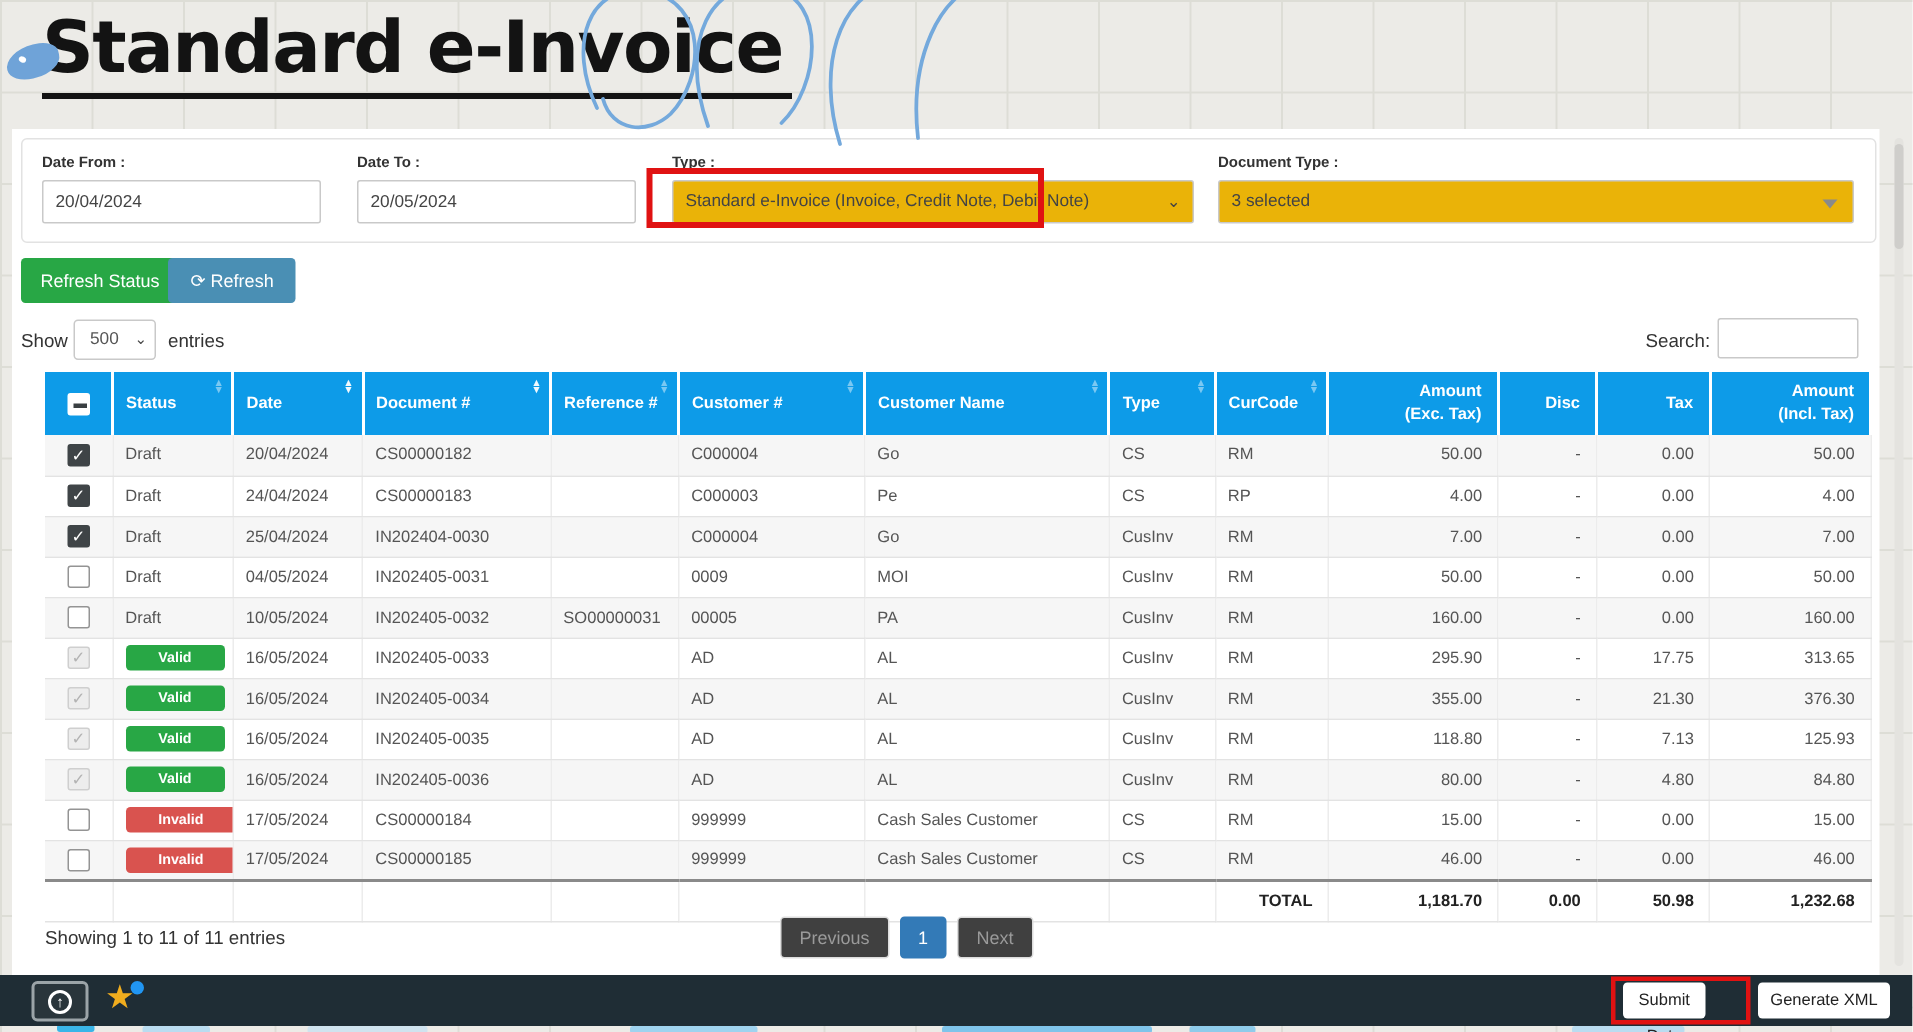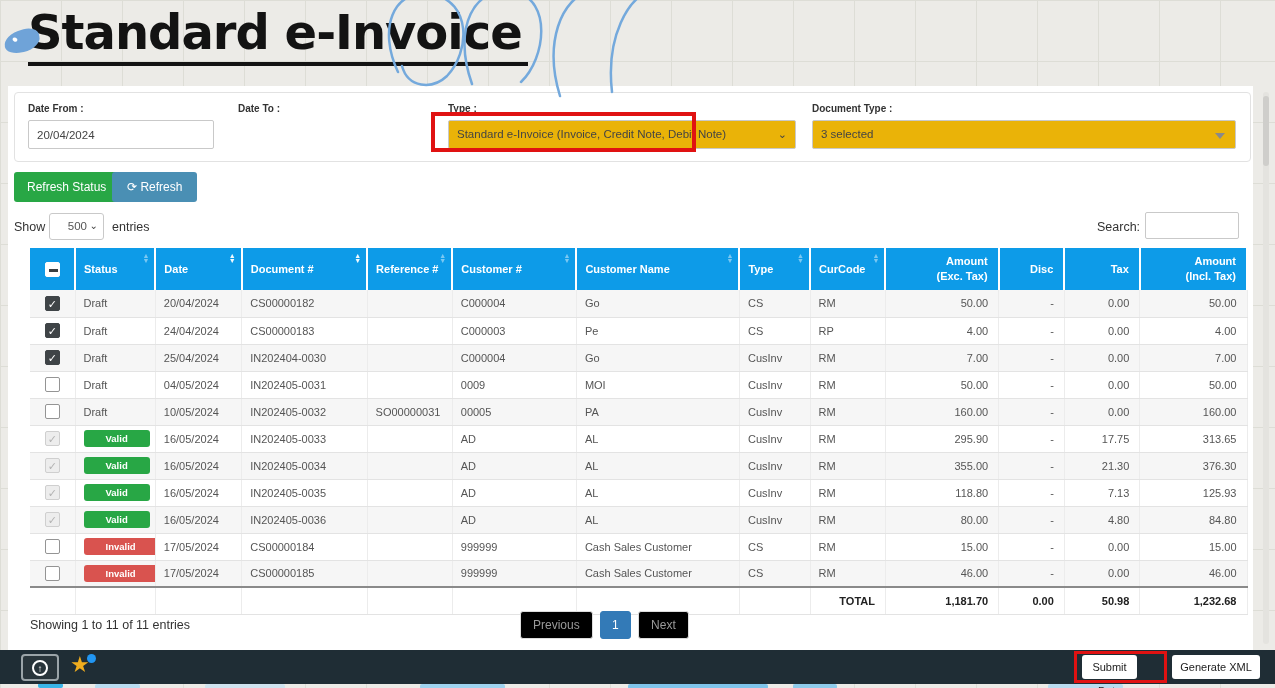--- a/index.html
+++ b/index.html
@@ -44,21 +44,21 @@
   .btn-green { position:absolute; left:14px; top:172px; z-index:2; background:#28a745; color:#fff;
     font-size:12px; padding:8px 13px; border-radius:3px; border:none; font-family:"Liberation Sans",sans-serif; }
   .btn-steel { position:absolute; left:112px; top:172px; z-index:2; background:#4a8fb4; color:#fff;
     font-size:12px; padding:8px 15px; border-radius:3px; border:none; font-family:"Liberation Sans",sans-serif; }
 
   
   .show-label, .entries-label { position:absolute; top:220px; font-size:12.5px; color:#333; z-index:2; }
   .show-label { left:14px; }
   .entries-label { left:112px; }
   .len-select { position:absolute; left:49px; top:213px; width:55px; height:27px; border:1px solid #c9c9c9;
-    border-radius:3px; font-size:11.5px; color:#555; padding:6px 16px 0 10px; z-index:2; background:#fff;text-align:right; }
+    border-radius:3px; font-size:11.5px; color:#555; padding:6px 16px 0 10px; z-index:2; background:#fff; }
   .len-select .chev { top:6px; right:5px; font-size:10px; }
   .search-label { position:absolute; left:1097px; top:220px; font-size:12.5px; color:#333; z-index:2; }
   .search-input { position:absolute; left:1145px; top:212px; width:94px; height:27px; border:1px solid #c9c9c9;
     border-radius:2px; z-index:2; font-size:12px; padding:0 6px; }
 
   
   .grid-table { position:absolute; left:30px; top:248px; width:1218px; border-collapse:collapse; z-index:2;
     table-layout:fixed; }
   .grid-table th { background:#0d9be8; color:#fff; font-size:11px; font-weight:bold; text-align:left;
     height:42px; padding:4px 8px; border-right:2px solid #fff; vertical-align:middle; position:relative;
@@ -85,21 +85,21 @@
     border-radius:3px; }
   .badge-valid { background:#28a745; }
   .badge-invalid { background:#d9534f; }
 
   .grid-table tr.total-row td { border-top:2px solid #8a8a8a; font-weight:bold; color:#222; background:#fff; }
 
   
   .showing-text { position:absolute; left:30px; top:618px; font-size:12.5px; color:#333; z-index:2; }
   .pagination { position:absolute; left:520px; top:611px; z-index:2; font-size:12px; }
   .page-btn { display:inline-block; padding:6px 12px; border:1px solid #ddd; border-radius:3px;
-    color:#9a9a9a; background:#000000; margin-right:4px; }
+    color:#9a9a9a; background:#404040; margin-right:4px; }
   .page-current { display:inline-block; padding:6px 11px; border:1px solid #337ab7; border-radius:3px;
     color:#fff; background:#337ab7; margin-right:4px; }
 
   
   .bottom-bar { position:absolute; left:0; top:650px; width:1275px; height:34px; background:#1f2d35; z-index:5; }
   .up-btn { position:absolute; left:21px; top:4px; width:38px; height:27px; border:2px solid #9ba4a8;
     border-radius:4px; background:#29353b; display:flex; align-items:center; justify-content:center; }
   .up-circle { width:16px; height:16px; border:2px solid #fff; border-radius:50%; color:#fff;
     font-size:10px; line-height:13px; text-align:center; font-weight:bold; }
   .fav-star { position:absolute; left:70px; top:2px; font-size:22px; color:#f0ad1e; }
@@ -128,20 +128,21 @@
   </div>
 
 <h1 class="page-title">Standard e-Invoice</h1>
 
 <div class="main-panel"></div>
 
 <div class="filter-card">
   <span class="f-label" style="left:13px">Date From :</span>
   <input class="f-input" style="left: 13px; width: 186px;" value="20/04/2024">
   <span class="f-label" style="left:223px">Date To :</span>
+  <input class="f-input" style="left: 223px; width: 186px;" value="20/05/2024">
   <span class="f-label" style="left:433px">Type :</span>
   <div class="f-select" style="left:433px; width:348px">
     <span>Standard e-Invoice (Invoice, Credit Note, Debit Note)</span>
     <span class="chev">⌄</span>
   </div>
   <span class="f-label" style="left:797px">Document Type :</span>
   <div class="f-select" style="left:797px; width:424px">
     <span>3 selected</span>
     <span class="tri-down"></span>
   </div>

